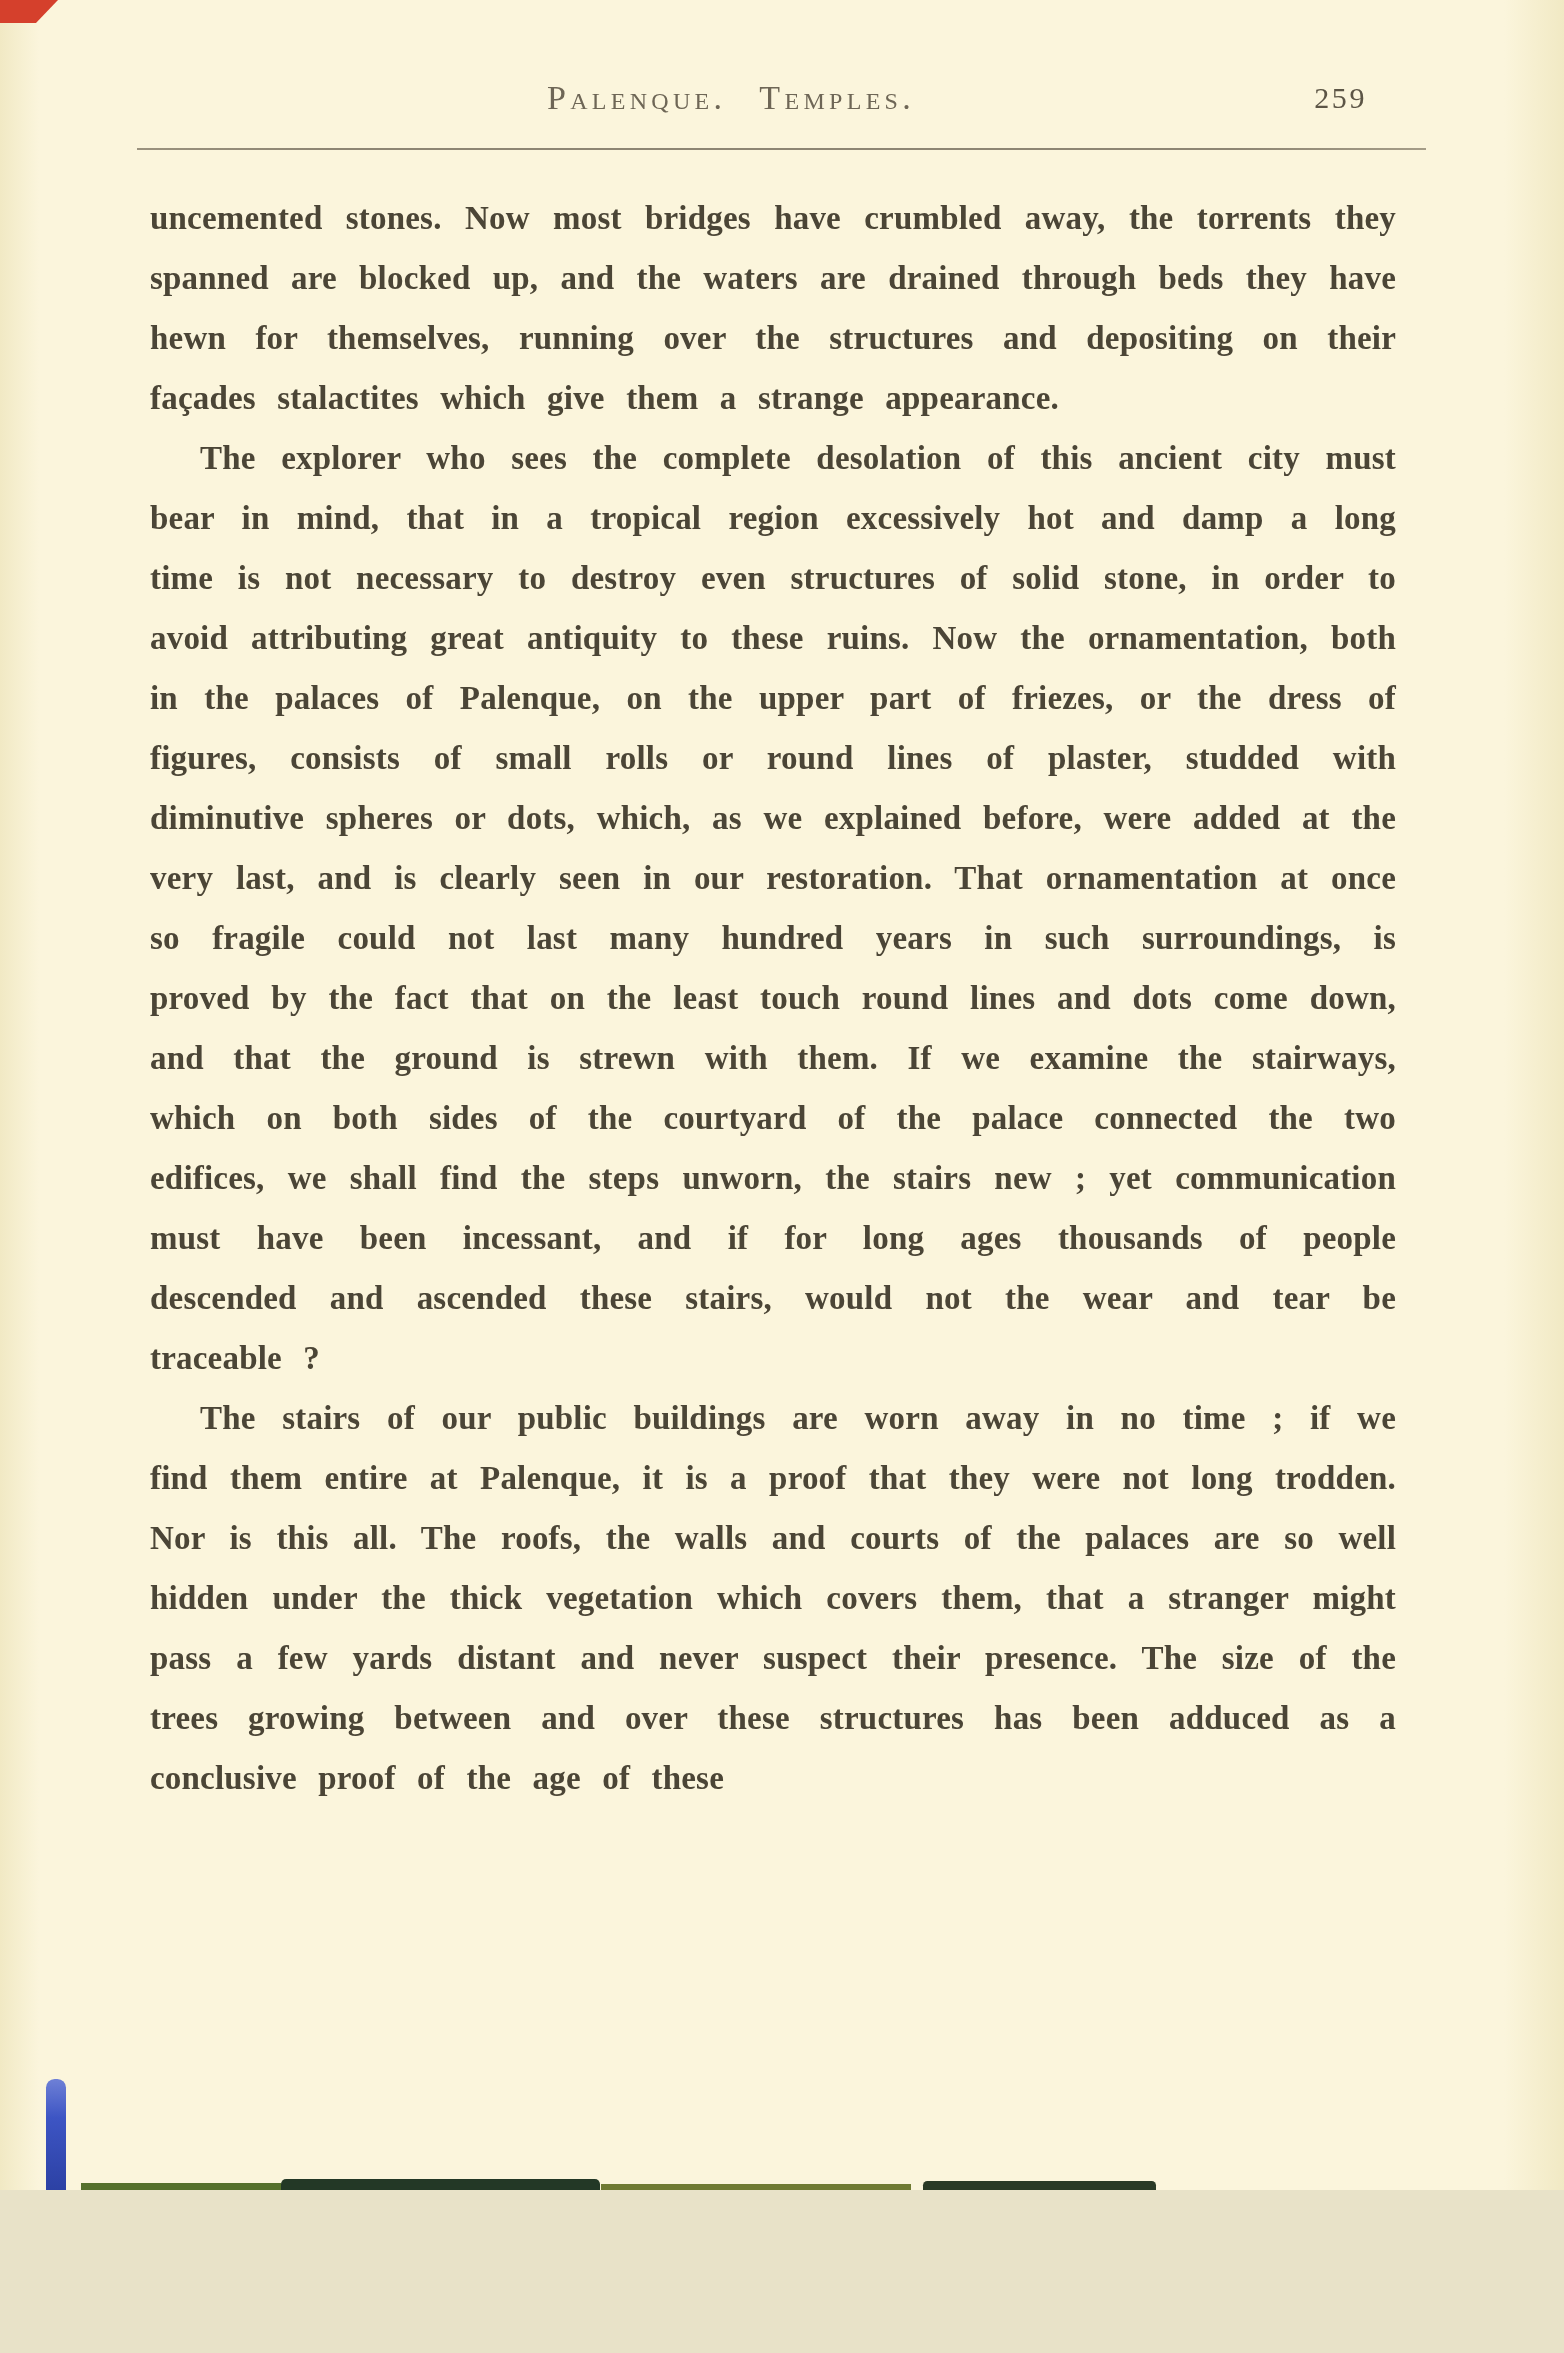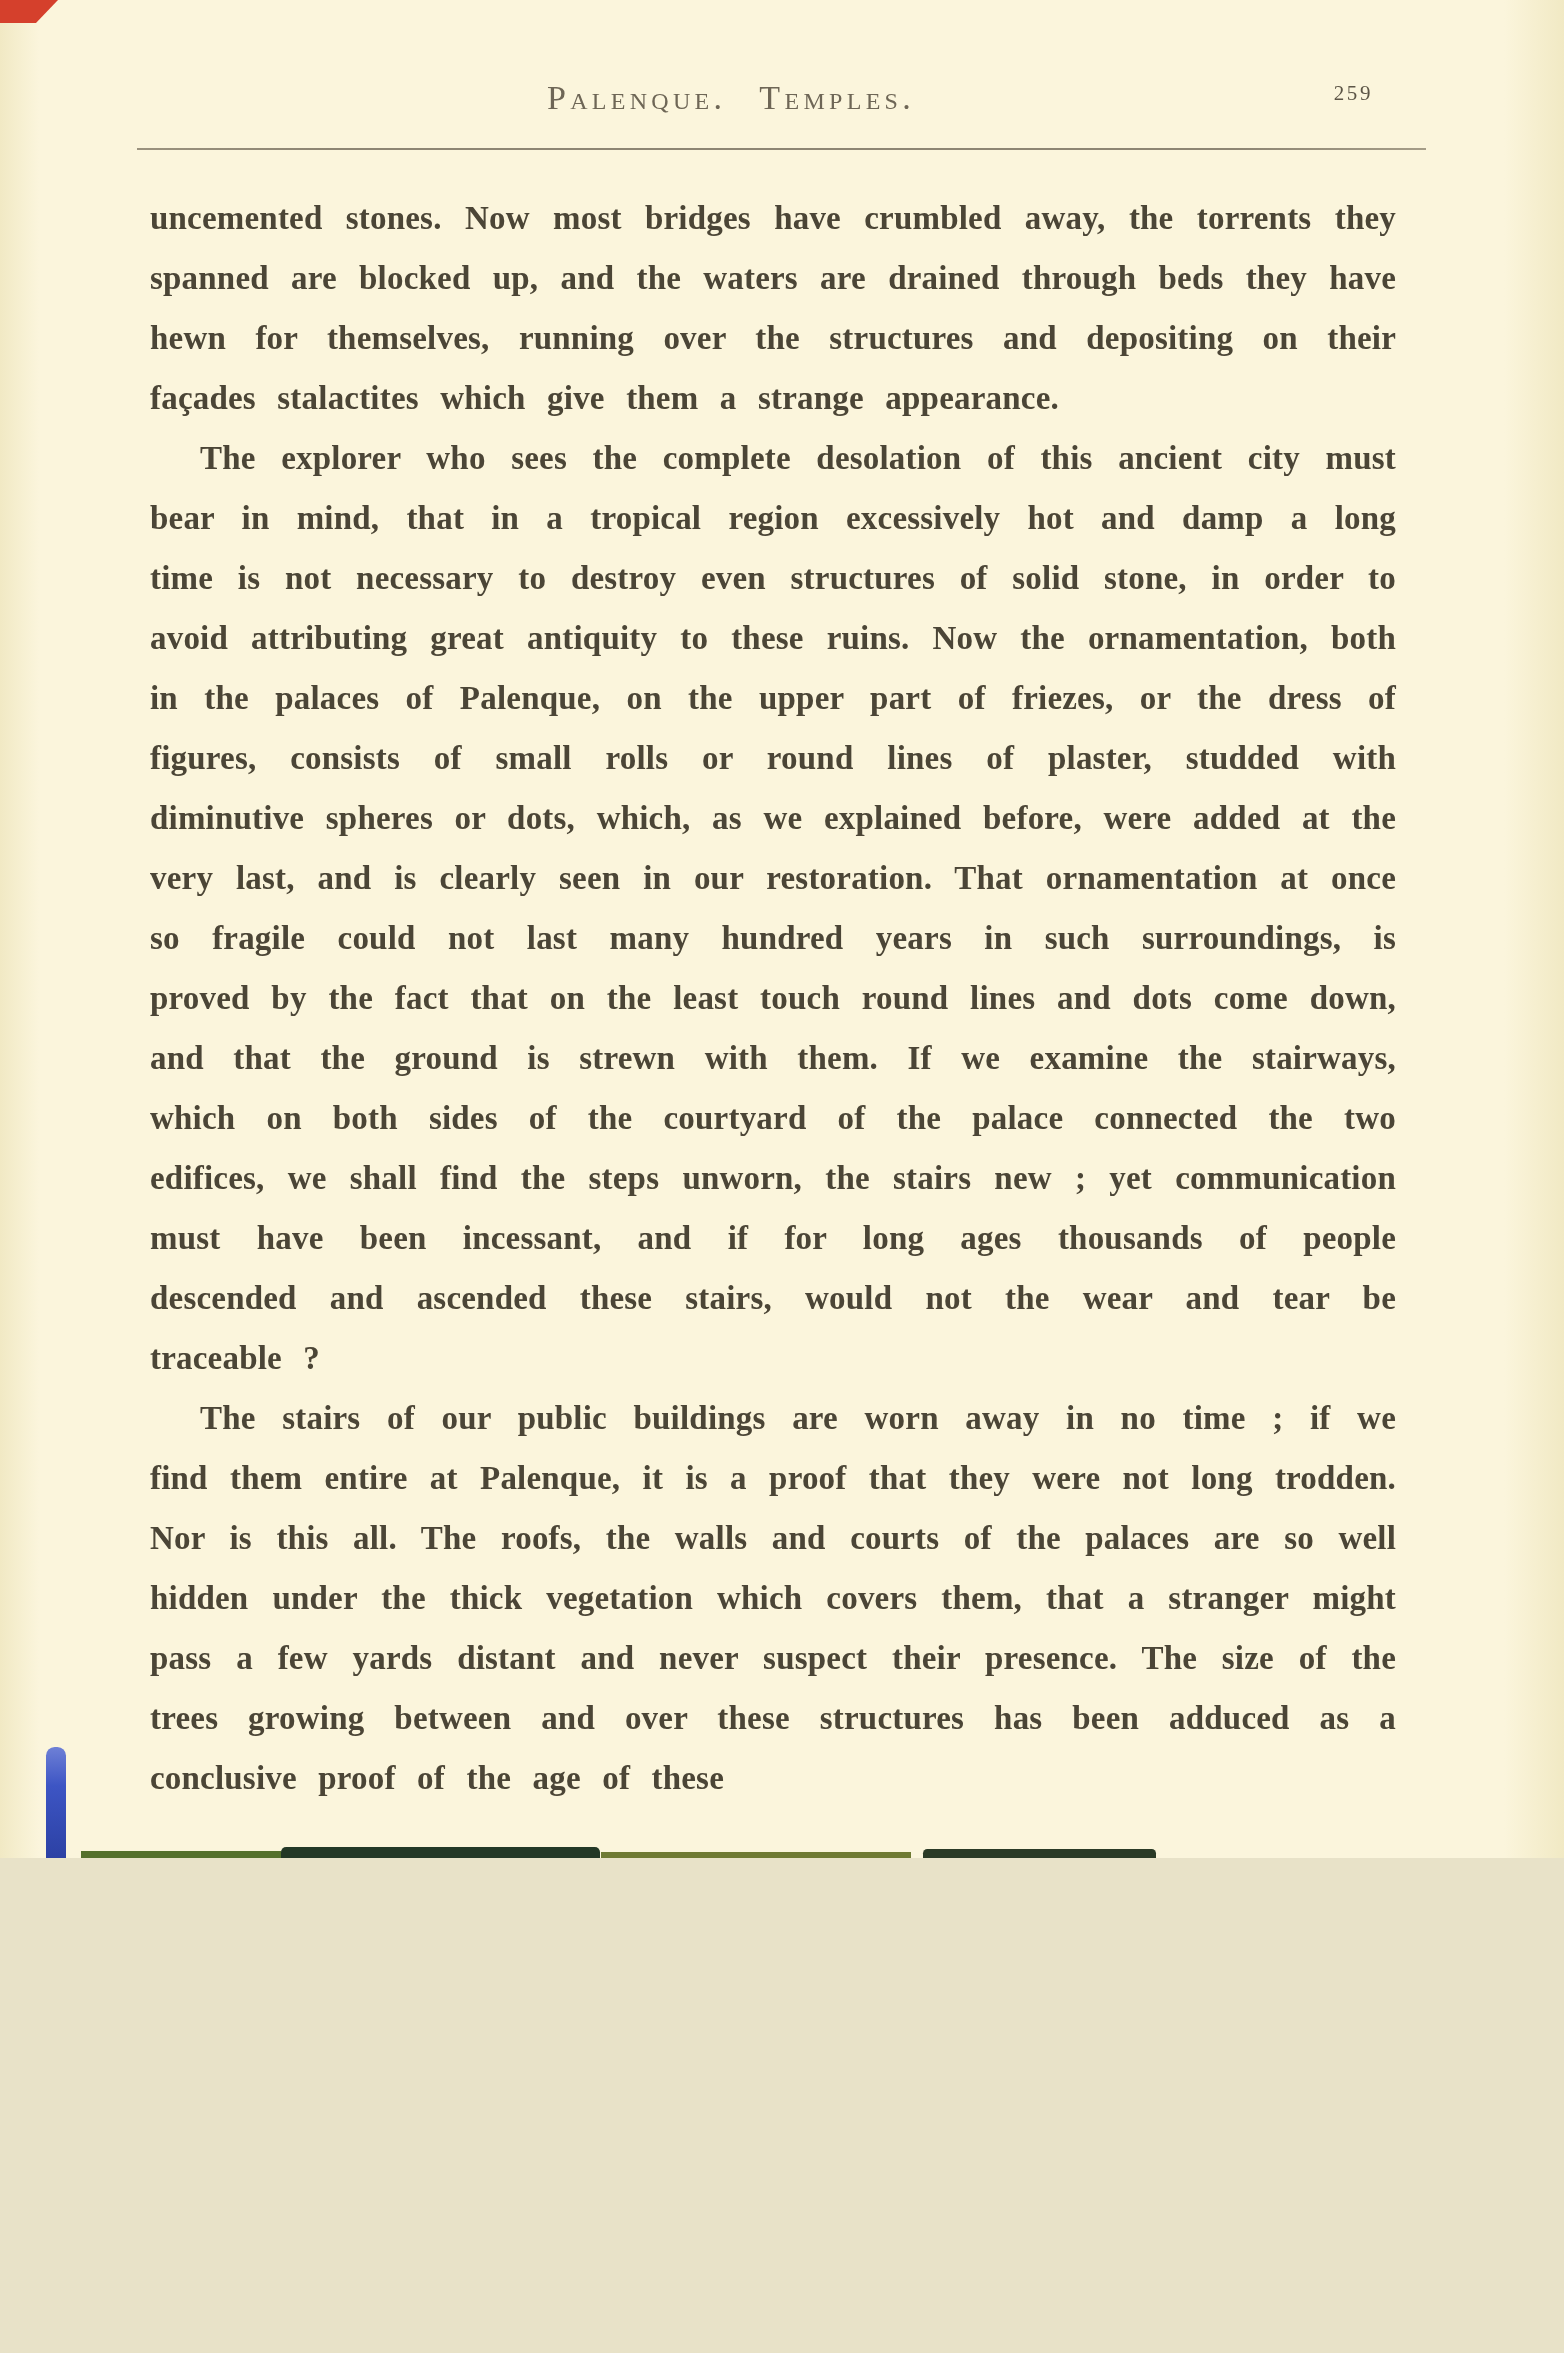--- a/index.html
+++ b/index.html
@@ -11,21 +11,21 @@
     --artifact-red:#d5402c;
     --artifact-blue:#3d55c4;
     --artifact-green:#55702c;
     --artifact-dark:#233826;
     --artifact-olive:#6f7a33;
   }
   html,body{margin:0;padding:0;background:#e8e2c8;}
   .page{
     position:relative;
     width:1564px;
-    height:1858px;
+    height:2190px;
     margin:0 auto;
     overflow:hidden;
     background:
       linear-gradient(90deg,
         var(--paper-edge) 0px,
         var(--paper) 39px,
         var(--paper) calc(100% - 60px),
         var(--paper-edge) 100%);
     font-family:"Liberation Serif","DejaVu Serif",serif;
     color:var(--ink);
@@ -45,22 +45,22 @@
     font-variant:small-caps;
     font-size:34px;
     letter-spacing:4.3px;
     color:var(--header-ink);
     transform:translateX(-51px);
   }
   .title-gap{display:inline-block;width:33px;}
   .page-number{
     position:absolute;
     top:1.7px;
-    right:191px;
-    font-size:21px;
+    right:197px;
+    font-size:30px;
     letter-spacing:2.6px;
     color:#5c5546;
   }
   .header-rule{
     margin:24px 0 0 137px;
     width:1289px;
     height:1.7px;
     background:linear-gradient(90deg,#9a927e,var(--rule) 15%,var(--rule) 85%,#a59d88);
   }
   

